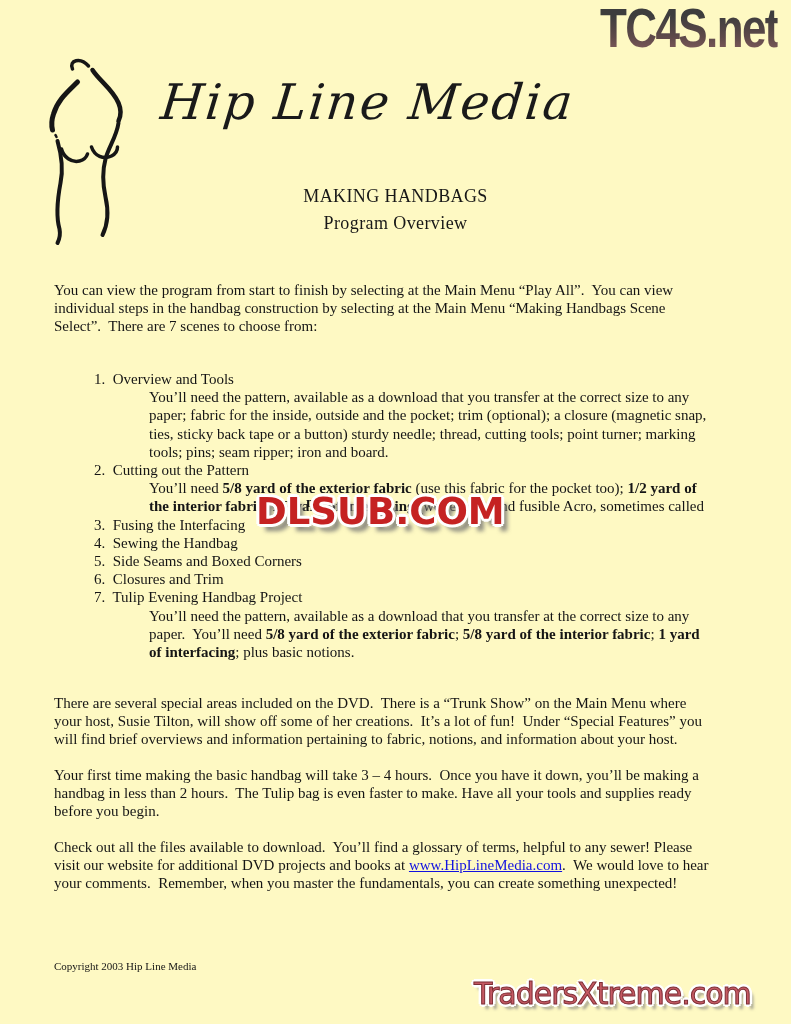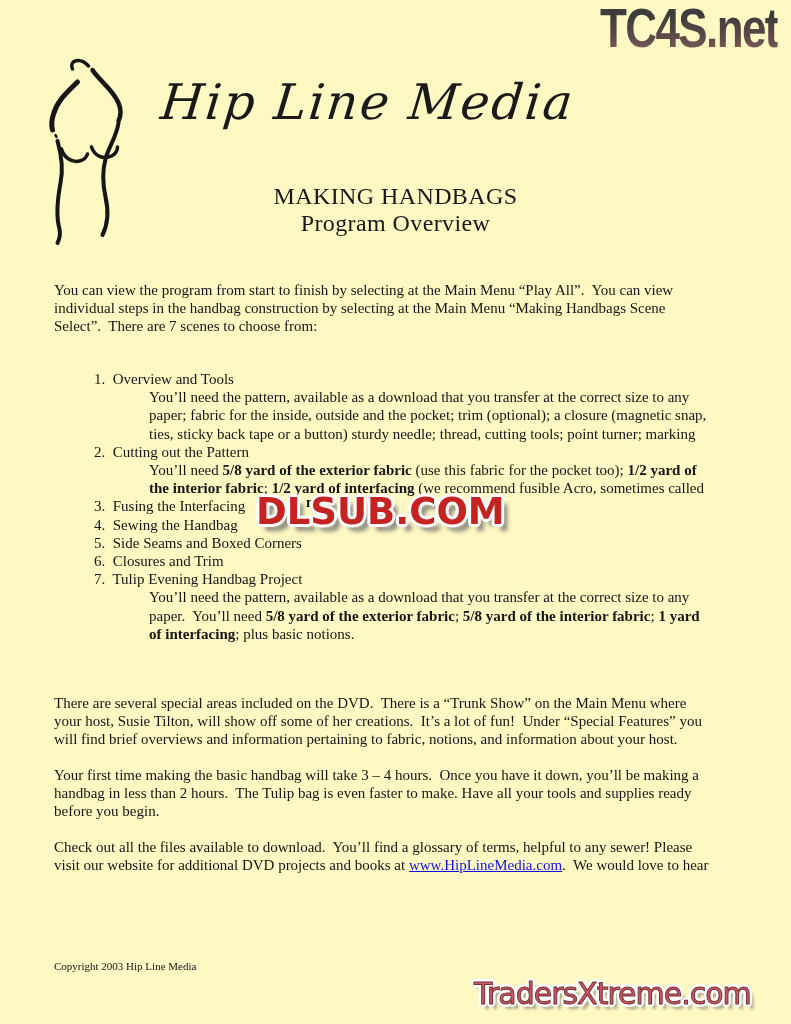--- a/index.html
+++ b/index.html
@@ -24,21 +24,21 @@
   .copyright{position:absolute; left:54px; top:960px; font-size:11px;}
   
   .logo{position:absolute; left:30px; top:56px; width:105px; height:190px;}
   .brand{
     position:absolute; left:158px; top:74px;
     font-family:"DejaVu Serif",serif; font-style:italic;
     font-size:49px; letter-spacing:2px; color:#1a1a1a;
     transform:skewX(-6deg); transform-origin:left bottom;
   }
   .title{position:absolute; left:0; top:183px; width:791px; text-align:center;
-         font-size:24px; line-height:27px; letter-spacing:.4px; color:#181818;}
+         font-size:18px; line-height:27px; letter-spacing:.4px; color:#181818;}
   
   .wm-tc4s{
     position:absolute; left:600px; top:-4px;
     font-family:"Liberation Sans","DejaVu Sans",sans-serif; font-weight:bold;
     font-size:55px; letter-spacing:-2px;
     transform:scaleX(.80); transform-origin:left top;
     color:#4a4040;
   }
   @supports ((-webkit-background-clip:text) or (background-clip:text)){
     .wm-tc4s{
@@ -102,20 +102,21 @@
       <div class="line">You can view the program from start to finish by selecting at the Main Menu “Play All”.  You can view</div>
       <div class="line">individual steps in the handbag construction by selecting at the Main Menu “Making Handbags Scene</div>
       <div class="line">Select”.  There are 7 scenes to choose from:</div>
     </div>
 
   <div class="block scenes" id="scenes">
       <div class="line l-num">1.&nbsp; Overview and Tools</div>
       <div class="line l-detail">You’ll need the pattern, available as a download that you transfer at the correct size to any</div>
       <div class="line l-detail">paper; fabric for the inside, outside and the pocket; trim (optional); a closure (magnetic snap,</div>
       <div class="line l-detail">ties, sticky back tape or a button) sturdy needle; thread, cutting tools; point turner; marking</div>
+      <div class="line l-detail">tools; pins; seam ripper; iron and board.</div>
       <div class="line l-num">2.&nbsp; Cutting out the Pattern</div>
       <div class="line l-detail"><span>You’ll need </span><span class="bold">5/8 yard of the exterior fabric</span><span> (use this fabric for the pocket too); </span><span class="bold">1/2 yard of</span></div>
       <div class="line l-detail"><span class="bold">the interior fabric</span><span>; </span><span class="bold">1/2 yard of interfacing</span><span> (we recommend fusible Acro, sometimes called</span></div>
       <div class="line l-num">3.&nbsp; Fusing the Interfacing</div>
       <div class="line l-num">4.&nbsp; Sewing the Handbag</div>
       <div class="line l-num">5.&nbsp; Side Seams and Boxed Corners</div>
       <div class="line l-num">6.&nbsp; Closures and Trim</div>
       <div class="line l-num">7.&nbsp; Tulip Evening Handbag Project</div>
       <div class="line l-detail">You’ll need the pattern, available as a download that you transfer at the correct size to any</div>
       <div class="line l-detail"><span>paper.  You’ll need </span><span class="bold">5/8 yard of the exterior fabric</span><span>; </span><span class="bold">5/8 yard of the interior fabric</span><span>; </span><span class="bold">1 yard</span></div>
@@ -134,19 +135,20 @@
 
   <div class="block p3">
       <div class="line">Your first time making the basic handbag will take 3 – 4 hours.  Once you have it down, you’ll be making a</div>
       <div class="line">handbag in less than 2 hours.  The Tulip bag is even faster to make. Have all your tools and supplies ready</div>
       <div class="line">before you begin.</div>
     </div>
 
   <div class="block p4">
       <div class="line">Check out all the files available to download.  You’ll find a glossary of terms, helpful to any sewer! Please</div>
       <div class="line"><span>visit our website for additional DVD projects and books at </span><a class="link">www.HipLineMedia.com</a><span>.  We would love to hear</span></div>
+      <div class="line">your comments.  Remember, when you master the fundamentals, you can create something unexpected!</div>
     </div>
 
   <div class="copyright">Copyright 2003 Hip Line Media</div>
 
   <div class="wm-traders">TradersXtreme.com</div>
 
 </div>
 
 </body></html>

